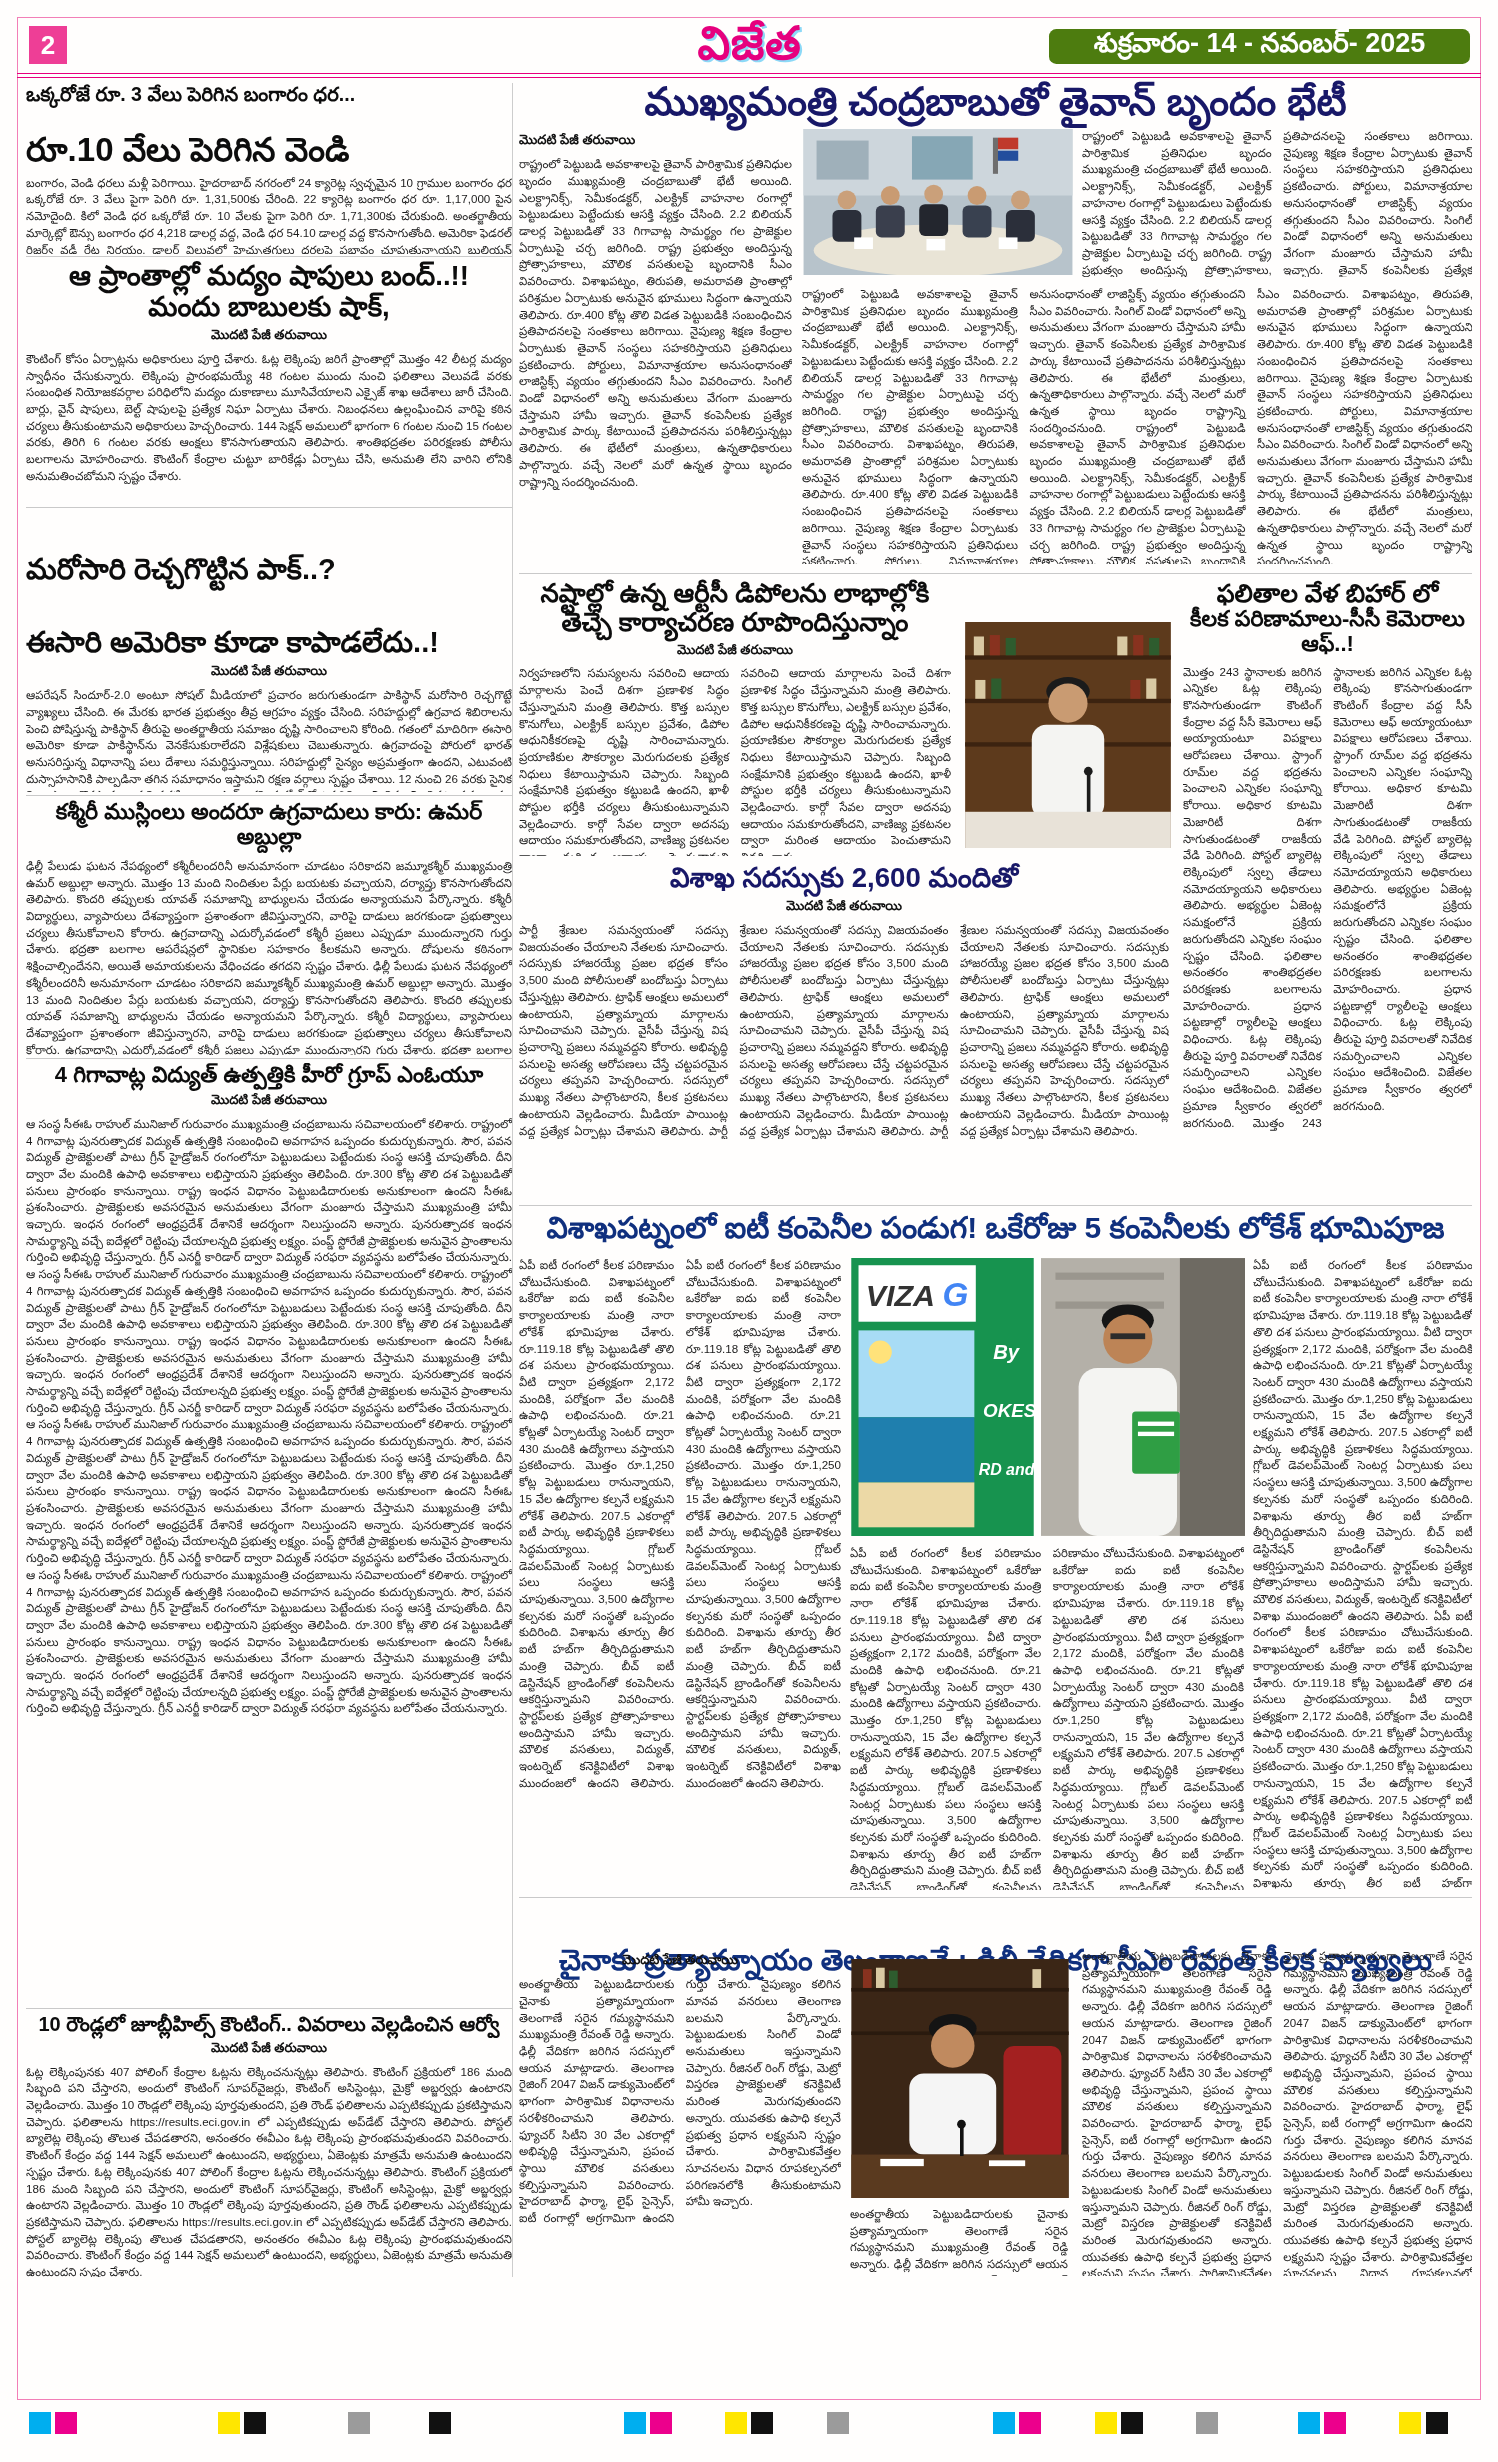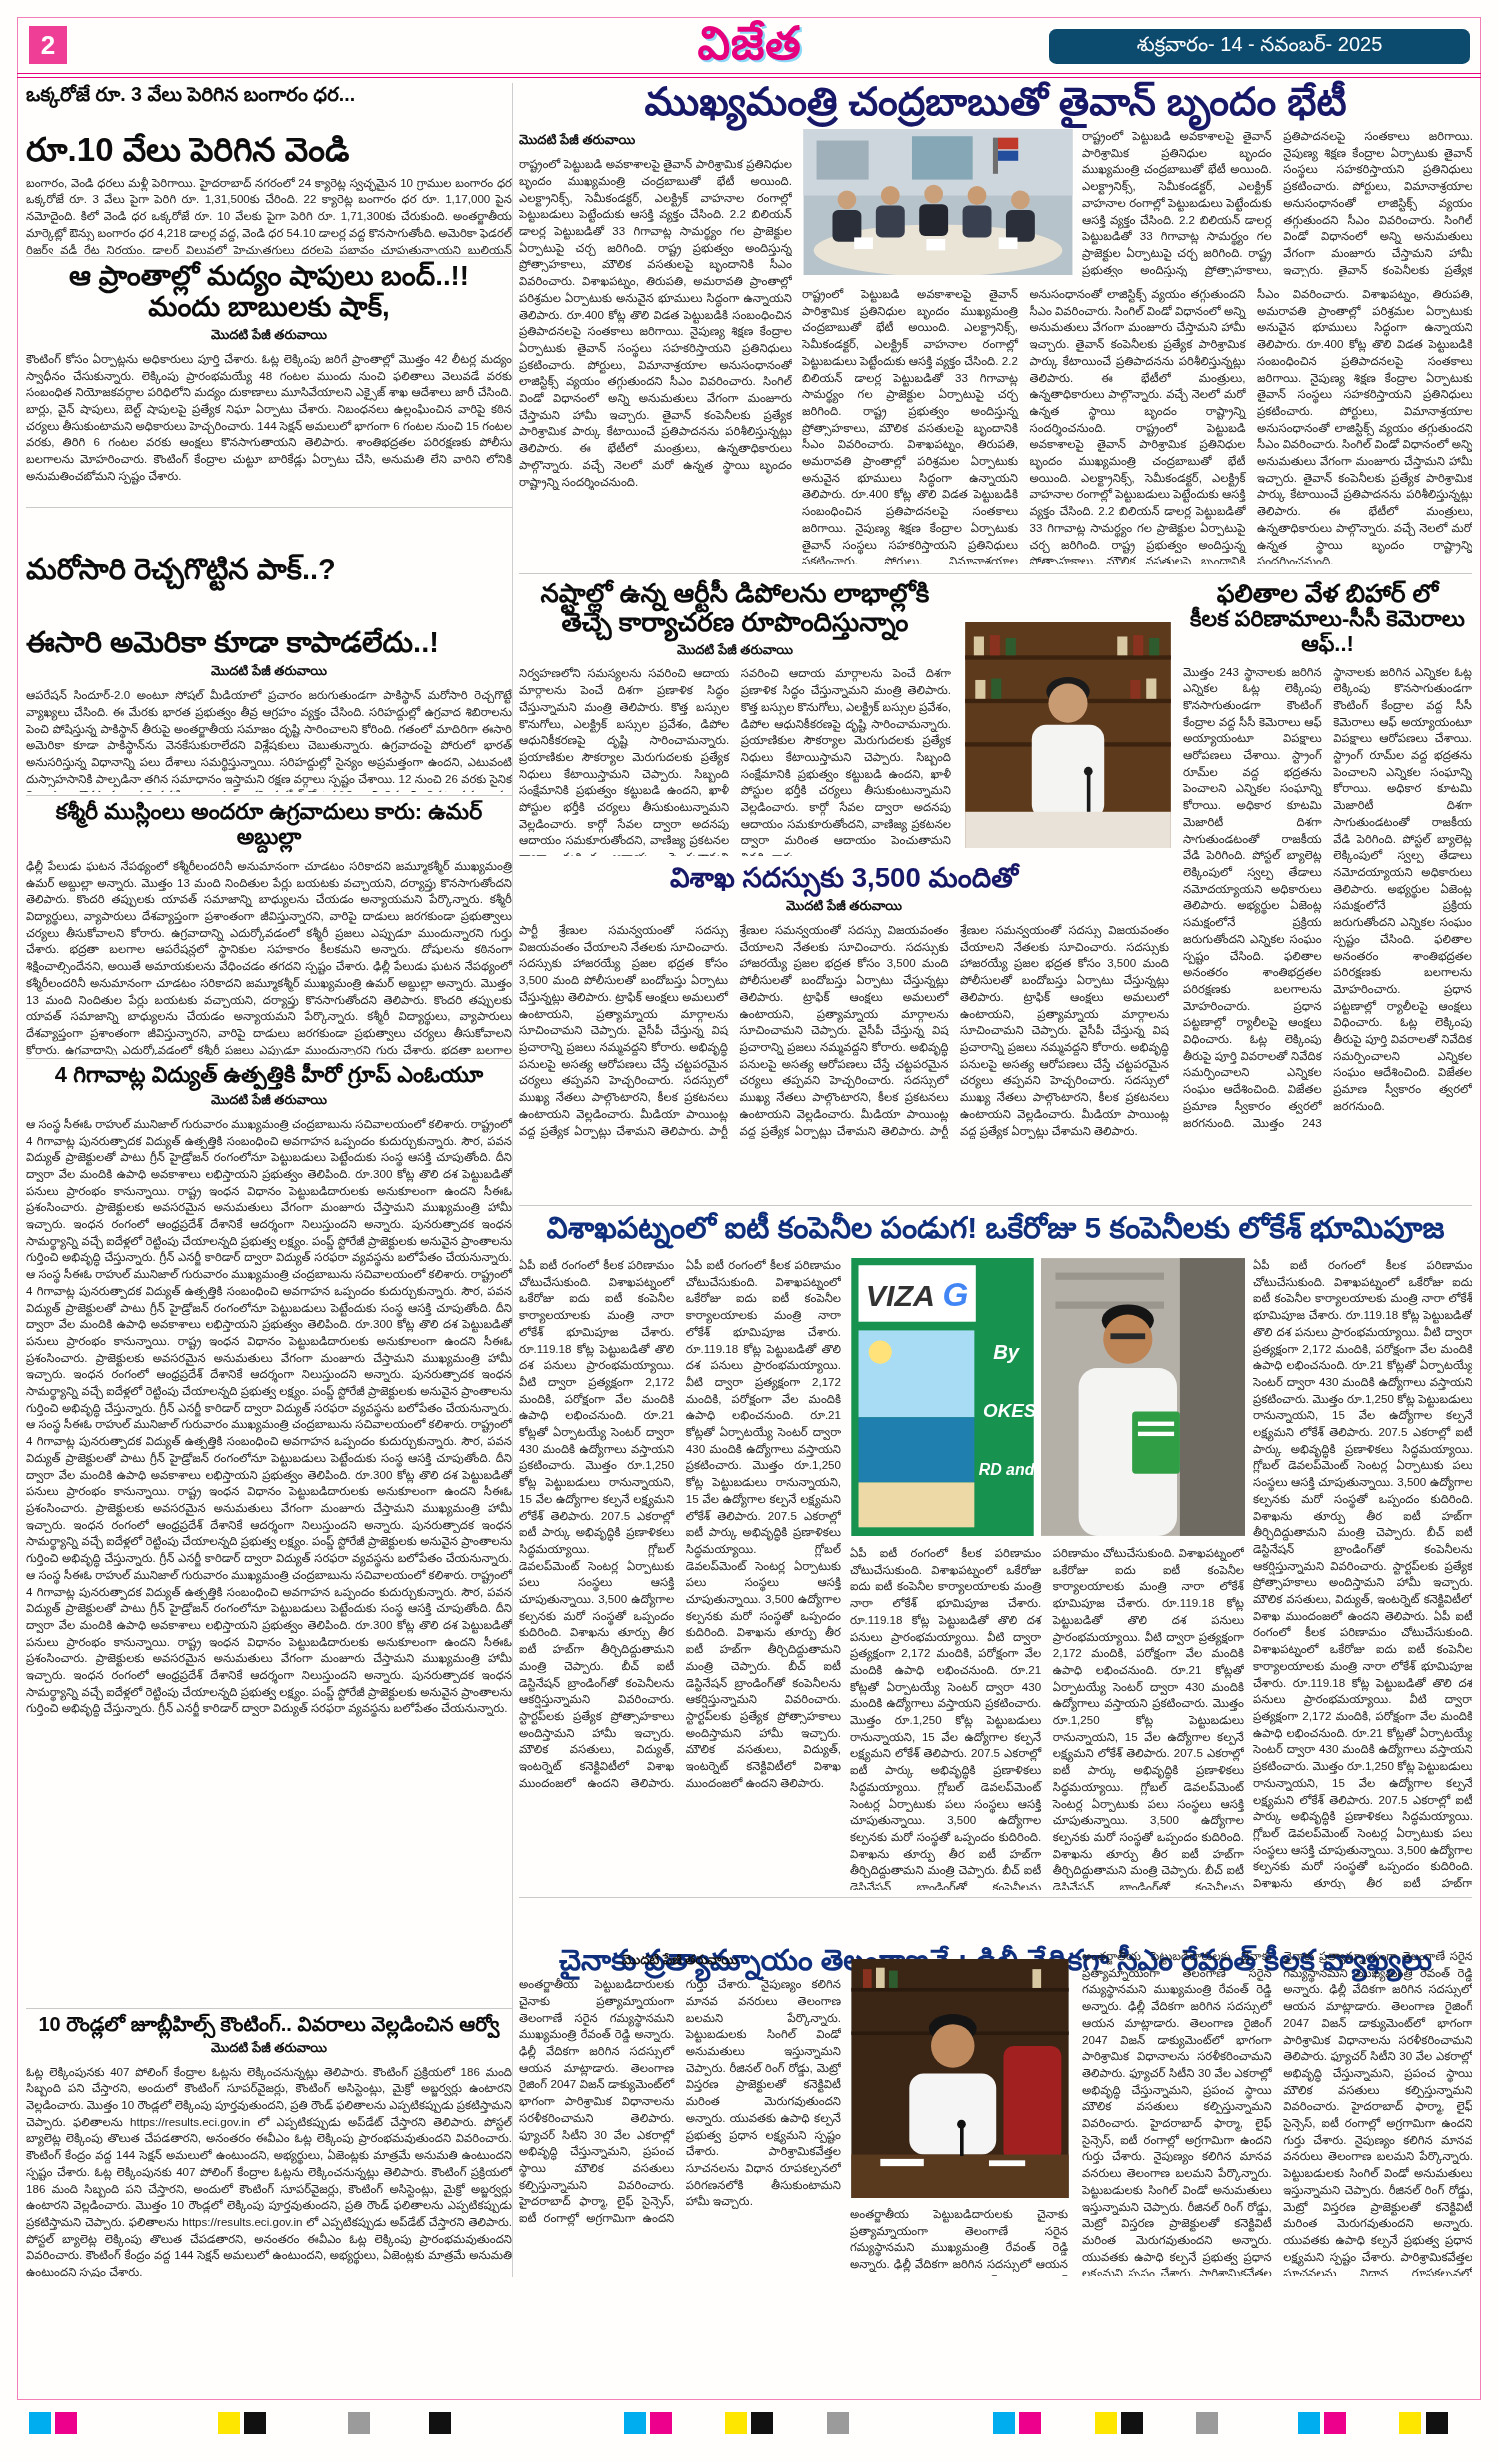--- a/index.html
+++ b/index.html
@@ -16,21 +16,21 @@
   .pagenum {
     background:#ee3e96; color:#fff; font-weight:800; font-size:26px;
     display:flex; align-items:center; justify-content:center;
   }
   .masthead {
     font-size: 46px; font-weight: 800; color:#e6007e; letter-spacing:0.7px;
     text-shadow: 2.2px 2.2px 0 rgba(0,174,239,.45); transform: skewX(-4deg);
     white-space: nowrap;
   }
   .datebox {
-    background:#0c4a6e; color:#ffffff; font-weight:400; font-size:20px;
+    background:#4d7c0f; color:#ffffff; font-weight:700; font-size:27px;
     display:flex; align-items:center; justify-content:center; border-radius:7.3px;
     white-space:nowrap;
   }
   .article { overflow: hidden; }
   .kicker { font-size:19.6px; font-weight:800; color:#0d0d0d; margin-bottom:22px; }
   .hl { font-weight:800; color:#0d0d0d; line-height:1.12; }
   .h54 { font-size:39px; } .h46 { font-size:33px; } .h42 { font-size:30px; }
   .h40 { font-size:29px;margin-top:41px; } .h38 { font-size:27.6px; } .h36 { font-size:26px; }
   .h34 { font-size:25px; } .h30 { font-size:22px; } .h28 { font-size:20px; }
   .navy { color:#181868; } .blue { color:#10307e; }
@@ -190,21 +190,21 @@
     </svg>
   </figure>
 
   <section class="abs article" style="left:1183px; top:579px; width:289px; height:624px;">
     <div class="hl h34 tc">ఫలితాల వేళ బిహార్ లో</div>
     <div class="hl h30 tc">కీలక పరిణామాలు-సీసీ కెమెరాలు ఆఫ్..!</div>
     <div class="body-text cols-2" style="margin-top:7.3px;">మొత్తం 243 స్థానాలకు జరిగిన ఎన్నికల ఓట్ల లెక్కింపు కొనసాగుతుండగా కౌంటింగ్ కేంద్రాల వద్ద సీసీ కెమెరాలు ఆఫ్ అయ్యాయంటూ విపక్షాలు ఆరోపణలు చేశాయి. స్ట్రాంగ్ రూమ్‌ల వద్ద భద్రతను పెంచాలని ఎన్నికల సంఘాన్ని కోరాయి. అధికార కూటమి మెజారిటీ దిశగా సాగుతుండటంతో రాజకీయ వేడి పెరిగింది. పోస్టల్ బ్యాలెట్ల లెక్కింపులో స్వల్ప తేడాలు నమోదయ్యాయని అధికారులు తెలిపారు. అభ్యర్థుల ఏజెంట్ల సమక్షంలోనే ప్రక్రియ జరుగుతోందని ఎన్నికల సంఘం స్పష్టం చేసింది. ఫలితాల అనంతరం శాంతిభద్రతల పరిరక్షణకు బలగాలను మోహరించారు. ప్రధాన పట్టణాల్లో ర్యాలీలపై ఆంక్షలు విధించారు. ఓట్ల లెక్కింపు తీరుపై పూర్తి వివరాలతో నివేదిక సమర్పించాలని ఎన్నికల సంఘం ఆదేశించింది. విజేతల ప్రమాణ స్వీకారం త్వరలో జరగనుంది. మొత్తం 243 స్థానాలకు జరిగిన ఎన్నికల ఓట్ల లెక్కింపు కొనసాగుతుండగా కౌంటింగ్ కేంద్రాల వద్ద సీసీ కెమెరాలు ఆఫ్ అయ్యాయంటూ విపక్షాలు ఆరోపణలు చేశాయి. స్ట్రాంగ్ రూమ్‌ల వద్ద భద్రతను పెంచాలని ఎన్నికల సంఘాన్ని కోరాయి. అధికార కూటమి మెజారిటీ దిశగా సాగుతుండటంతో రాజకీయ వేడి పెరిగింది. పోస్టల్ బ్యాలెట్ల లెక్కింపులో స్వల్ప తేడాలు నమోదయ్యాయని అధికారులు తెలిపారు. అభ్యర్థుల ఏజెంట్ల సమక్షంలోనే ప్రక్రియ జరుగుతోందని ఎన్నికల సంఘం స్పష్టం చేసింది. ఫలితాల అనంతరం శాంతిభద్రతల పరిరక్షణకు బలగాలను మోహరించారు. ప్రధాన పట్టణాల్లో ర్యాలీలపై ఆంక్షలు విధించారు. ఓట్ల లెక్కింపు తీరుపై పూర్తి వివరాలతో నివేదిక సమర్పించాలని ఎన్నికల సంఘం ఆదేశించింది. విజేతల ప్రమాణ స్వీకారం త్వరలో జరగనుంది.</div>
   </section>
 
   <section class="abs article" style="left:519px; top:863px; width:650px; height:336px;">
-    <div class="hl h38 navy tc">విశాఖ సదస్సుకు 3,500 మందితో</div>
+    <div class="hl h38 navy tc">విశాఖ సదస్సుకు 2,600 మందితో</div>
     <div class="cont">మొదటి పేజీ తరువాయి</div>
     <div class="body-text cols-3">పార్టీ శ్రేణుల సమన్వయంతో సదస్సు విజయవంతం చేయాలని నేతలకు సూచించారు. సదస్సుకు హాజరయ్యే ప్రజల భద్రత కోసం 3,500 మంది పోలీసులతో బందోబస్తు ఏర్పాటు చేస్తున్నట్లు తెలిపారు. ట్రాఫిక్ ఆంక్షలు అమలులో ఉంటాయని, ప్రత్యామ్నాయ మార్గాలను సూచించామని చెప్పారు. వైసీపీ చేస్తున్న విష ప్రచారాన్ని ప్రజలు నమ్మవద్దని కోరారు. అభివృద్ధి పనులపై అసత్య ఆరోపణలు చేస్తే చట్టపరమైన చర్యలు తప్పవని హెచ్చరించారు. సదస్సులో ముఖ్య నేతలు పాల్గొంటారని, కీలక ప్రకటనలు ఉంటాయని వెల్లడించారు. మీడియా పాయింట్ల వద్ద ప్రత్యేక ఏర్పాట్లు చేశామని తెలిపారు. పార్టీ శ్రేణుల సమన్వయంతో సదస్సు విజయవంతం చేయాలని నేతలకు సూచించారు. సదస్సుకు హాజరయ్యే ప్రజల భద్రత కోసం 3,500 మంది పోలీసులతో బందోబస్తు ఏర్పాటు చేస్తున్నట్లు తెలిపారు. ట్రాఫిక్ ఆంక్షలు అమలులో ఉంటాయని, ప్రత్యామ్నాయ మార్గాలను సూచించామని చెప్పారు. వైసీపీ చేస్తున్న విష ప్రచారాన్ని ప్రజలు నమ్మవద్దని కోరారు. అభివృద్ధి పనులపై అసత్య ఆరోపణలు చేస్తే చట్టపరమైన చర్యలు తప్పవని హెచ్చరించారు. సదస్సులో ముఖ్య నేతలు పాల్గొంటారని, కీలక ప్రకటనలు ఉంటాయని వెల్లడించారు. మీడియా పాయింట్ల వద్ద ప్రత్యేక ఏర్పాట్లు చేశామని తెలిపారు. పార్టీ శ్రేణుల సమన్వయంతో సదస్సు విజయవంతం చేయాలని నేతలకు సూచించారు. సదస్సుకు హాజరయ్యే ప్రజల భద్రత కోసం 3,500 మంది పోలీసులతో బందోబస్తు ఏర్పాటు చేస్తున్నట్లు తెలిపారు. ట్రాఫిక్ ఆంక్షలు అమలులో ఉంటాయని, ప్రత్యామ్నాయ మార్గాలను సూచించామని చెప్పారు. వైసీపీ చేస్తున్న విష ప్రచారాన్ని ప్రజలు నమ్మవద్దని కోరారు. అభివృద్ధి పనులపై అసత్య ఆరోపణలు చేస్తే చట్టపరమైన చర్యలు తప్పవని హెచ్చరించారు. సదస్సులో ముఖ్య నేతలు పాల్గొంటారని, కీలక ప్రకటనలు ఉంటాయని వెల్లడించారు. మీడియా పాయింట్ల వద్ద ప్రత్యేక ఏర్పాట్లు చేశామని తెలిపారు.</div>
   </section>
 
   <div class="abs hline" style="left:519px; top:1205px; width:953px;"></div>
 
   <section class="abs article" style="left:519px; top:1211px; width:953px; height:680px;">
     <div class="hl h42 blue tc">విశాఖపట్నంలో ఐటీ కంపెనీల పండుగ! ఒకేరోజు 5 కంపెనీలకు లోకేశ్ భూమిపూజ</div>
 
     <div class="abs article" style="left:0; top:46px; width:322px; height:632px;">

